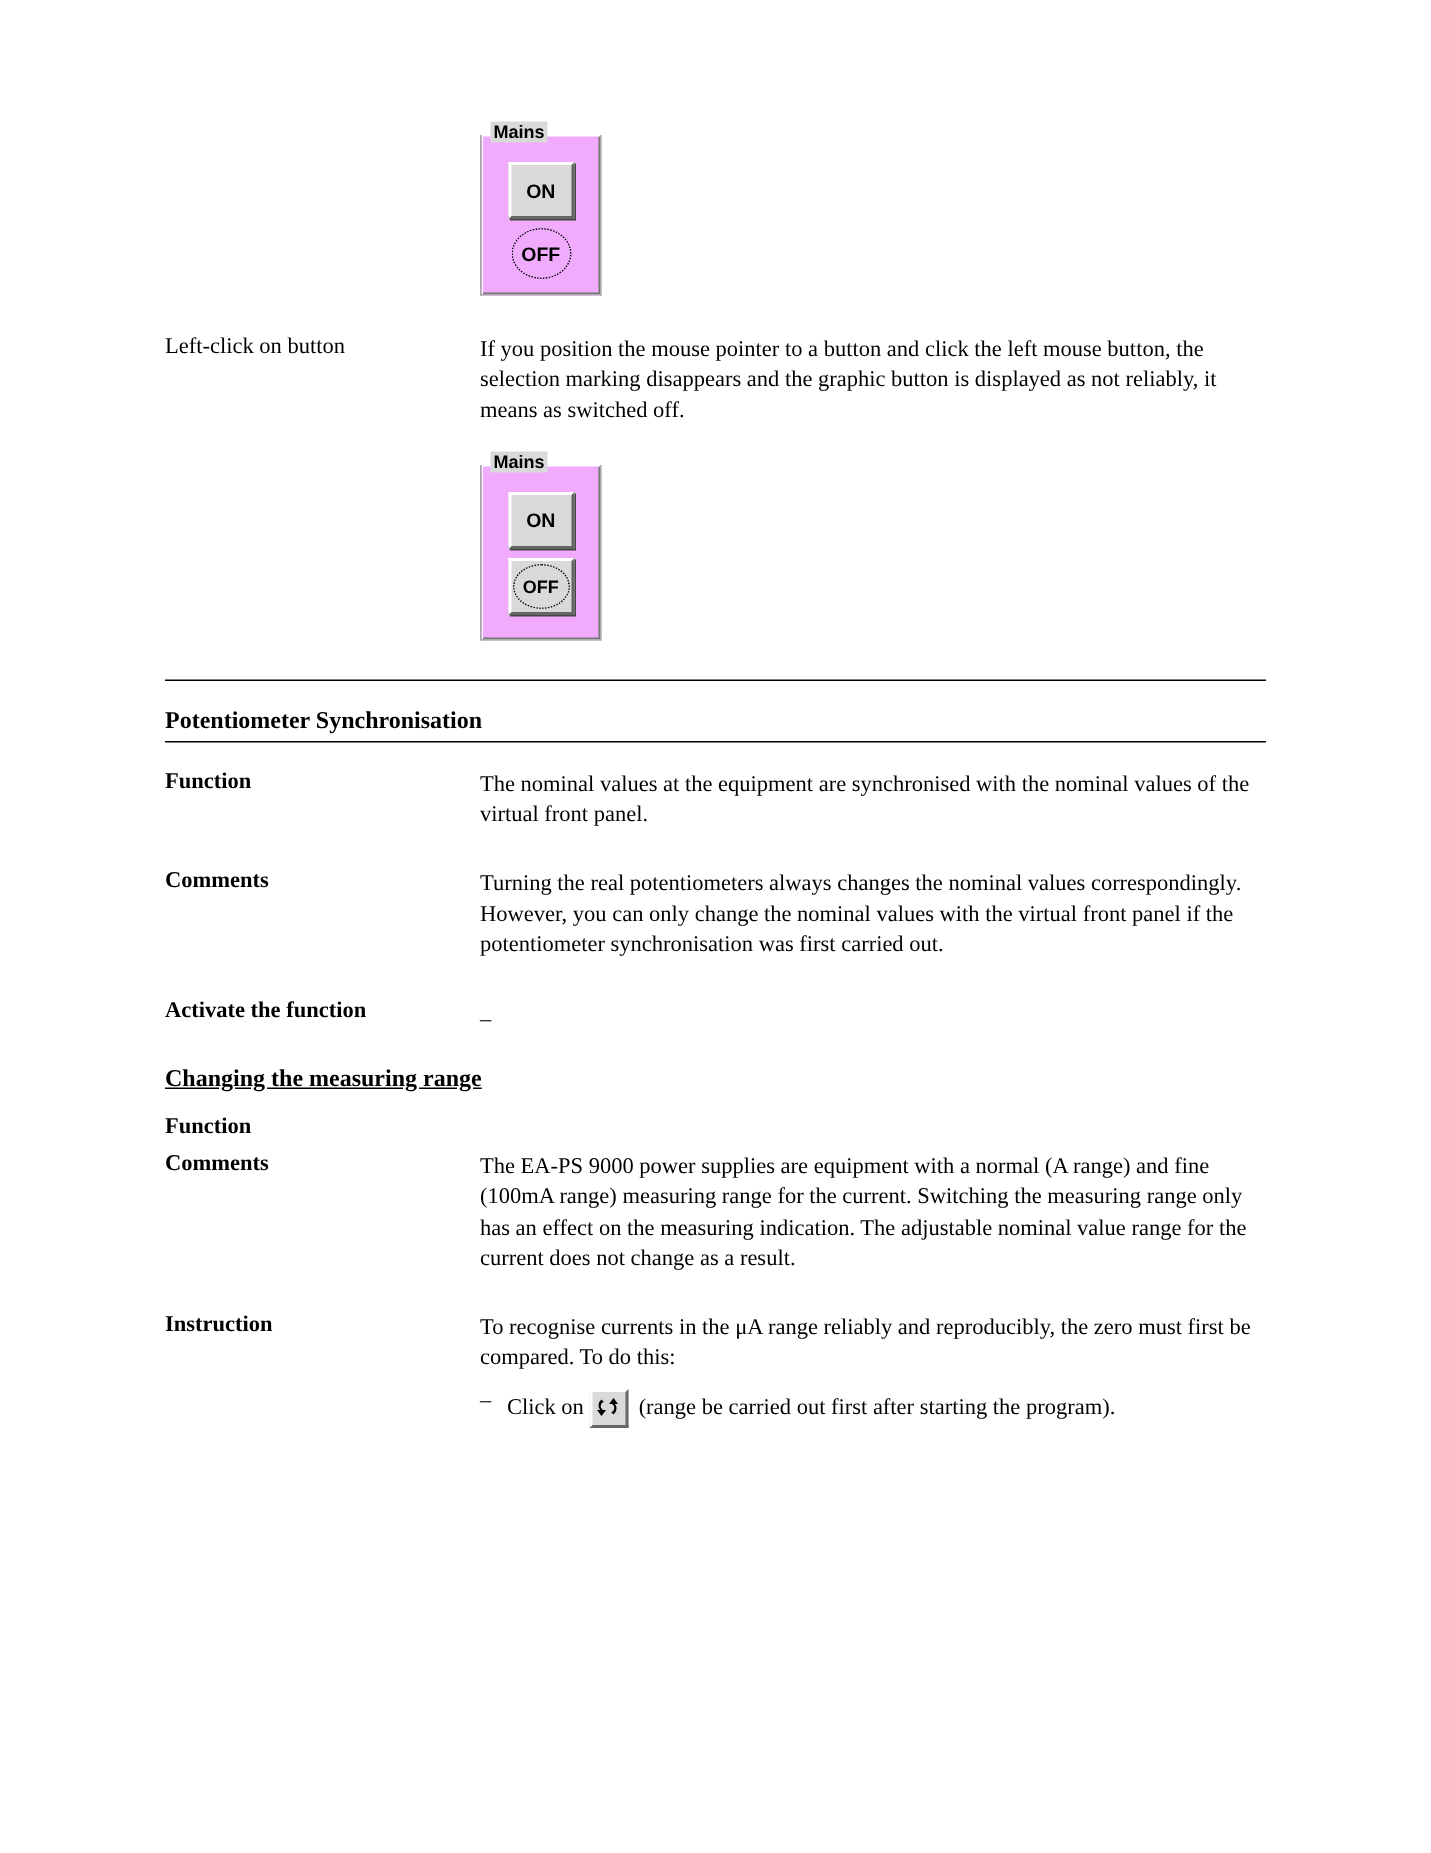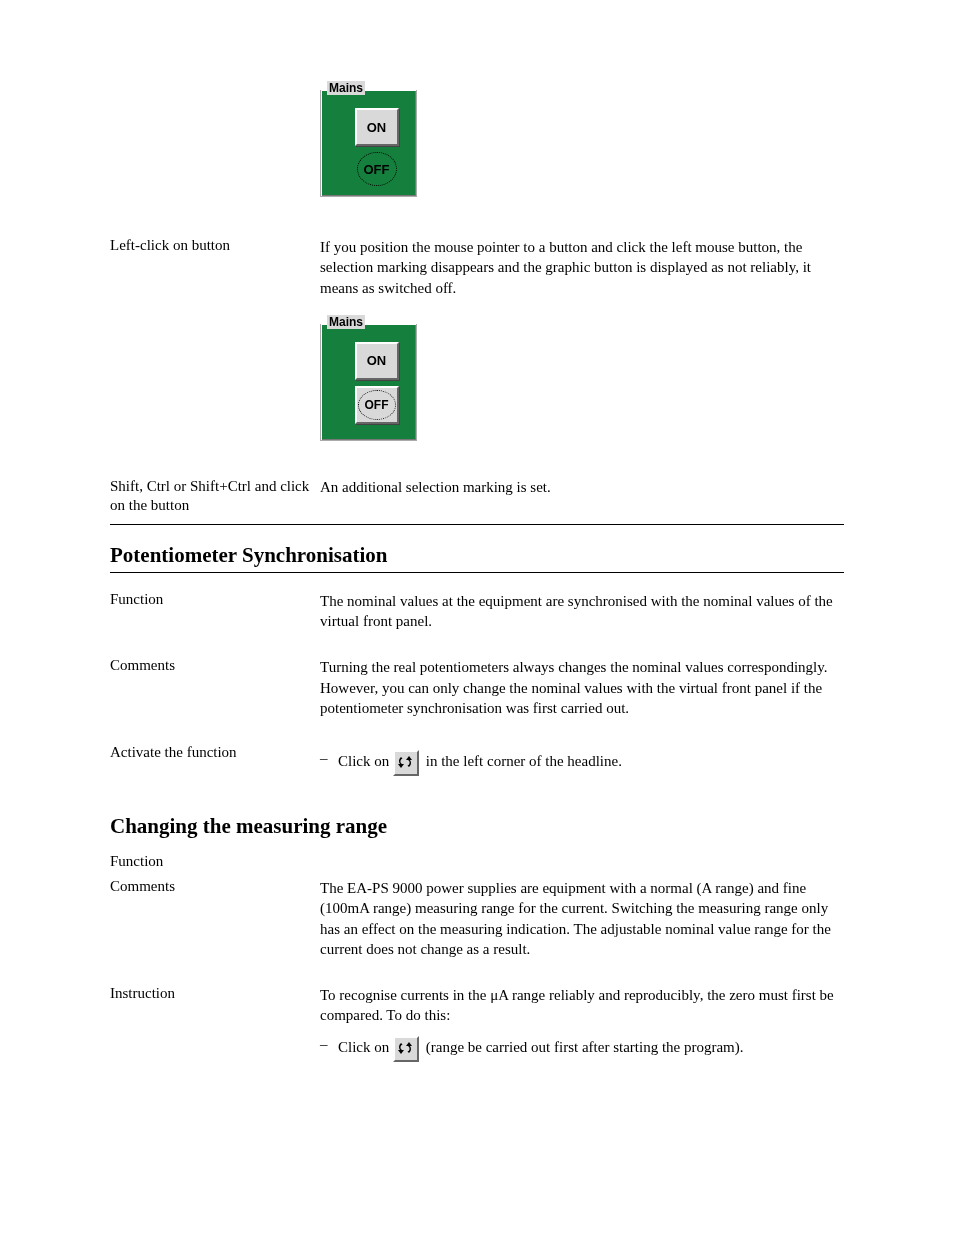--- a/index.html
+++ b/index.html
@@ -18,35 +18,35 @@
   .row{
     display:flex;
     align-items:flex-start;
     margin-bottom:8px;
   }
   .lead{
     width:200px;
     flex-shrink:0;
     padding-right:10px;
   }
-  .bold{font-weight:normal;}
+  .bold{font-weight:bold;}
   .txt{flex:1;}
   .txt p{margin:0 0 18px 0; line-height:1.35;}
   hr.sep{
     border:none;
     border-top:1px solid #000;
     margin:4px 0 18px 0;
   }
   .panel{
     width:71px;
-    background:#15803d;
+    background:#f0abfc;
     border:1px solid #888;
-    padding:2px 4px 10px 20px;
-    position:relative;
-    margin-bottom:32px;
+    padding:2px 4px 10px 4px;
+    position:relative;
+    margin-bottom:18px;
   }
   .panel .title{
     position:absolute;
     top:-9px;
     left:6px;
     background:#d9d9d9;
     font:bold 12px Arial,sans-serif;
     padding:0 2px;
   }
   .panel.frame{
@@ -109,21 +109,21 @@
     position:absolute;
     left:2px;top:2px;
     width:16px;height:16px;
   }
   .bullet-sync{
     display:flex;
     align-items:flex-start;
     margin-top:6px;
   }
   .bullet-sync .dash{width:18px;flex-shrink:0;}
-  .h2{font-size:21px;font-weight:bold;margin:10px 0 4px 0;}
+  .h2{font-size:16px;font-weight:bold;margin:10px 0 4px 0;}
 </style>
 </head>
 <body>
 
 <div class="page">
 
   <div class="row">
     <div class="lead"></div>
     <div class="panel frame">
       <span class="title">Mains</span>
@@ -147,26 +147,20 @@
       <span class="title">Mains</span>
       <div class="btn3d">ON</div>
       <div class="btn3d off-wrap">
         <div class="inner-dotted">
             <span>OFF</span>
           </div>
       </div>
     </div>
   </div>
 
-  <div class="row" style="margin-top:-4px;">
-    <div class="lead" style="line-height:1.3;">Shift, Ctrl or Shift+Ctrl and click on the button</div>
-    <div class="txt">
-      <p>An additional selection marking is set.</p>
-    </div>
-  </div>
 
   <hr class="sep">
 
   <div class="h2">Potentiometer Synchronisation</div>
 
   <hr class="sep">
 
   <div class="row">
     <div class="lead bold">Function</div>
     <div class="txt">
@@ -179,35 +173,25 @@
     <div class="txt">
         <p>Turning the real potentiometers always changes the nominal values correspondingly. However, you can only change the nominal values with the virtual front panel if the potentiometer synchronisation was first carried out.</p>
       </div>
   </div>
 
   <div class="row">
     <div class="lead bold">Activate the function</div>
     <div class="txt">
       <div class="bullet-sync">
         <div class="dash">–</div>
-        <div>
-          <span>Click on </span>
-          <span class="sync-btn">
-            <svg viewBox="0 0 16 16">
-                <path d="M4 3 A5 5 0 0 0 3 10 L1 10 L4 14 L7 10 L5 10 A3 3 0 0 1 5.5 4.5 Z" fill="#000"></path>
-                <path d="M12 13 A5 5 0 0 0 13 6 L15 6 L12 2 L9 6 L11 6 A3 3 0 0 1 10.5 11.5 Z" fill="#000"></path>
-              </svg>
-          </span>
-          <span> in the left corner of the headline.</span>
-        </div>
-      </div>
-    </div>
-  </div>
-
-  <div class="h2" style="margin-top:38px;">Changing the measuring range</div>
+      </div>
+    </div>
+  </div>
+
+  <div class="h2" style="margin-top:22px;text-decoration:underline;">Changing the measuring range</div>
 
   <div class="row" style="margin-top:14px;">
     <div class="lead bold">Function</div>
   </div>
 
   <div class="row">
     <div class="lead bold">Comments</div>
     <div class="txt">
         <p>The EA-PS 9000 power supplies are equipment with a normal (A range) and fine (100mA range) measuring range for the current. Switching the measuring range only has an effect on the measuring indication. The adjustable nominal value range for the current does not change as a result.</p>
       </div>

